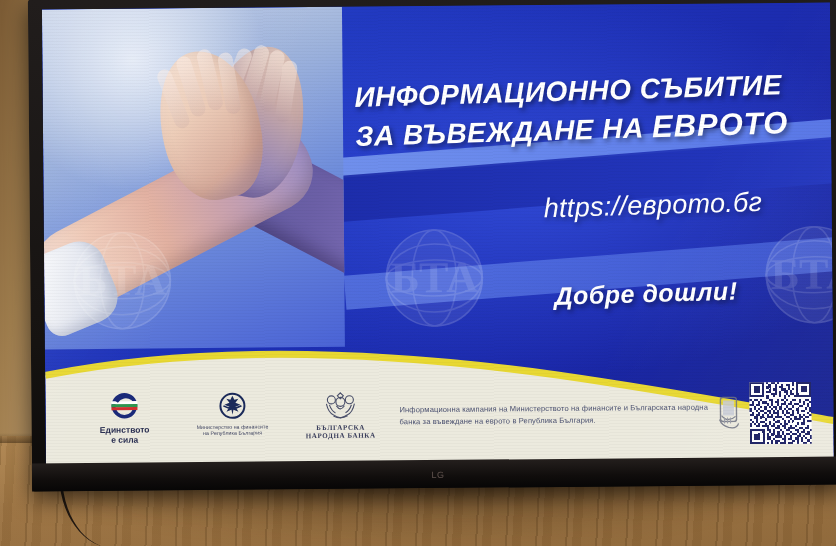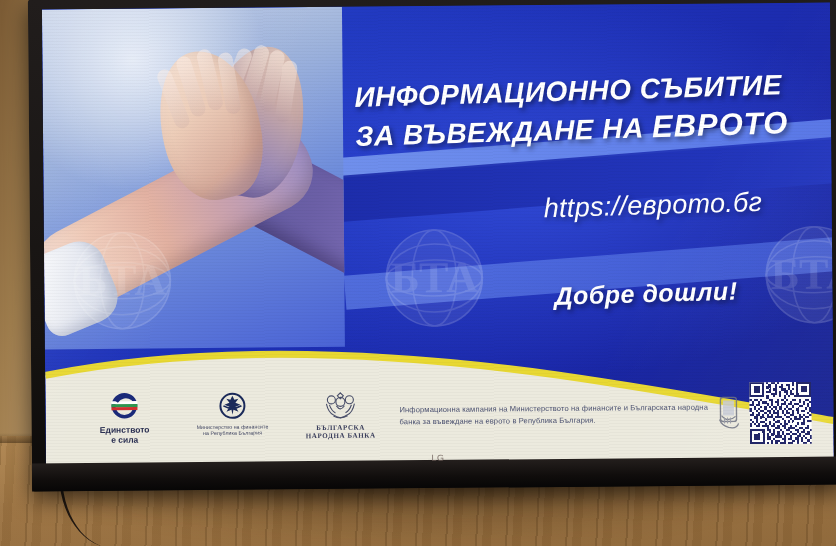--- a/index.html
+++ b/index.html
@@ -61,21 +61,21 @@
     position: absolute;
     left: 14px; top: 10px; right: 10px; bottom: 26px;
     overflow: hidden;
     background: #1a2f9c;
   }
   .tv-bottom-bar {
     position: absolute; left: 0; bottom: 0; width: 100%; height: 28px;
     background: linear-gradient(180deg, #241f1d, #100d0c 60%, #070606);
   }
   .lg-logo {
-    position: absolute; left: 50%; bottom: 25px; transform: translateX(-50%);
+    position: absolute; left: 50%; bottom: 8px; transform: translateX(-50%);
     font-size: 9px; letter-spacing: .5px; color: #6e5f5a;
     font-family: "Liberation Sans", sans-serif;
     opacity: .85;
   }
 
   
   .screen {
     position: absolute; inset: 0;
     background: linear-gradient(140deg, #2747cf 0%, #1f34bb 35%, #1a27a8 70%, #141f8c 100%);
     overflow: hidden;

